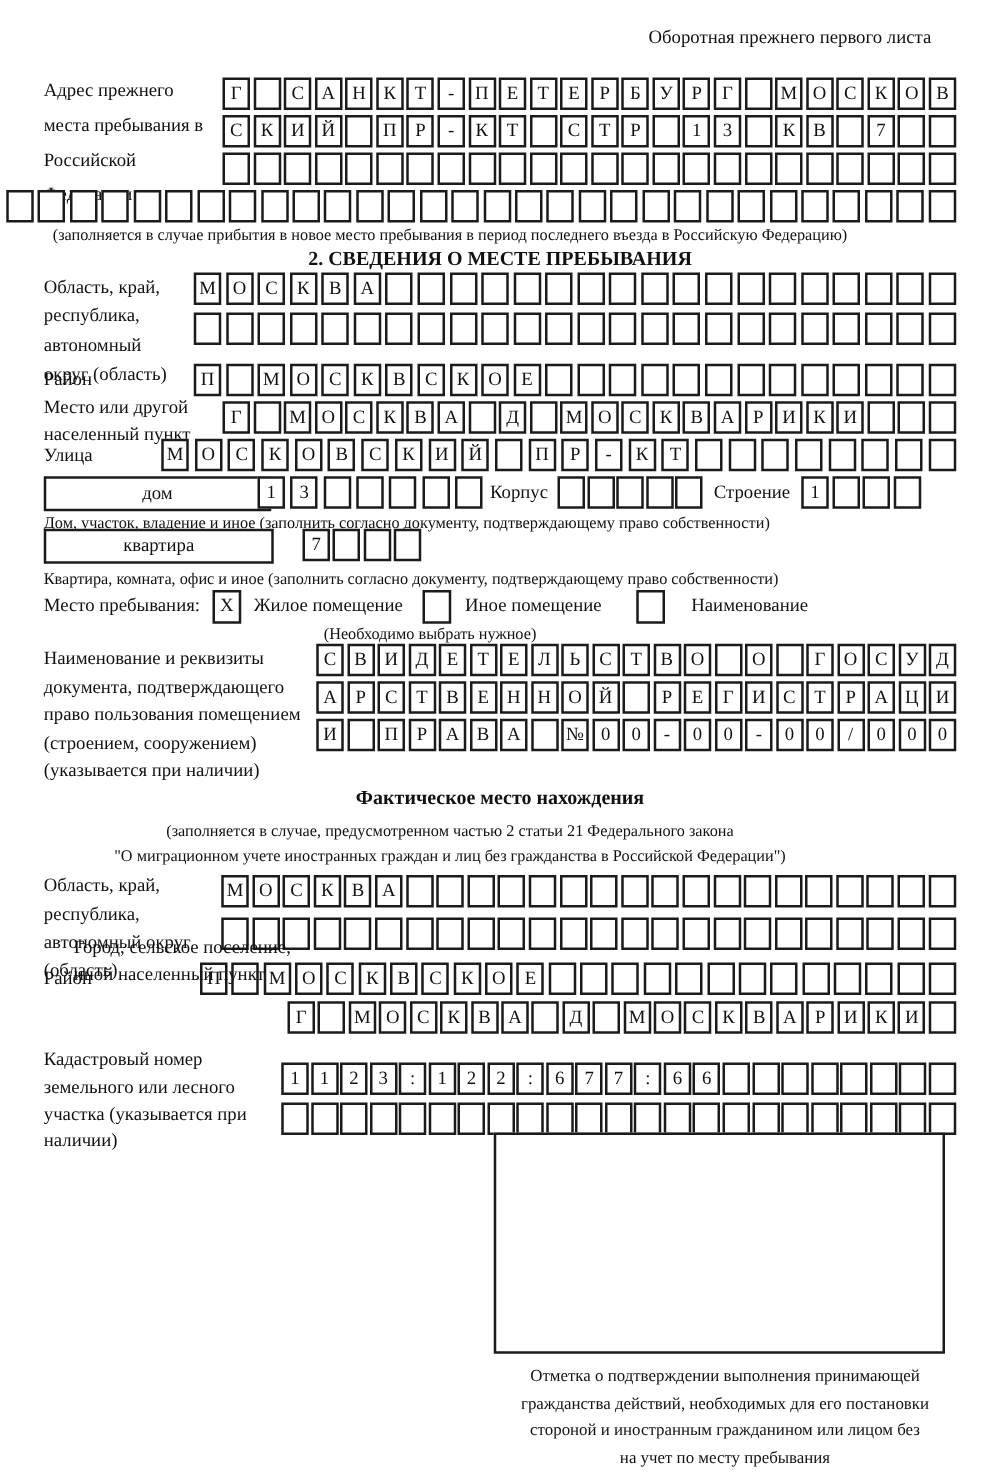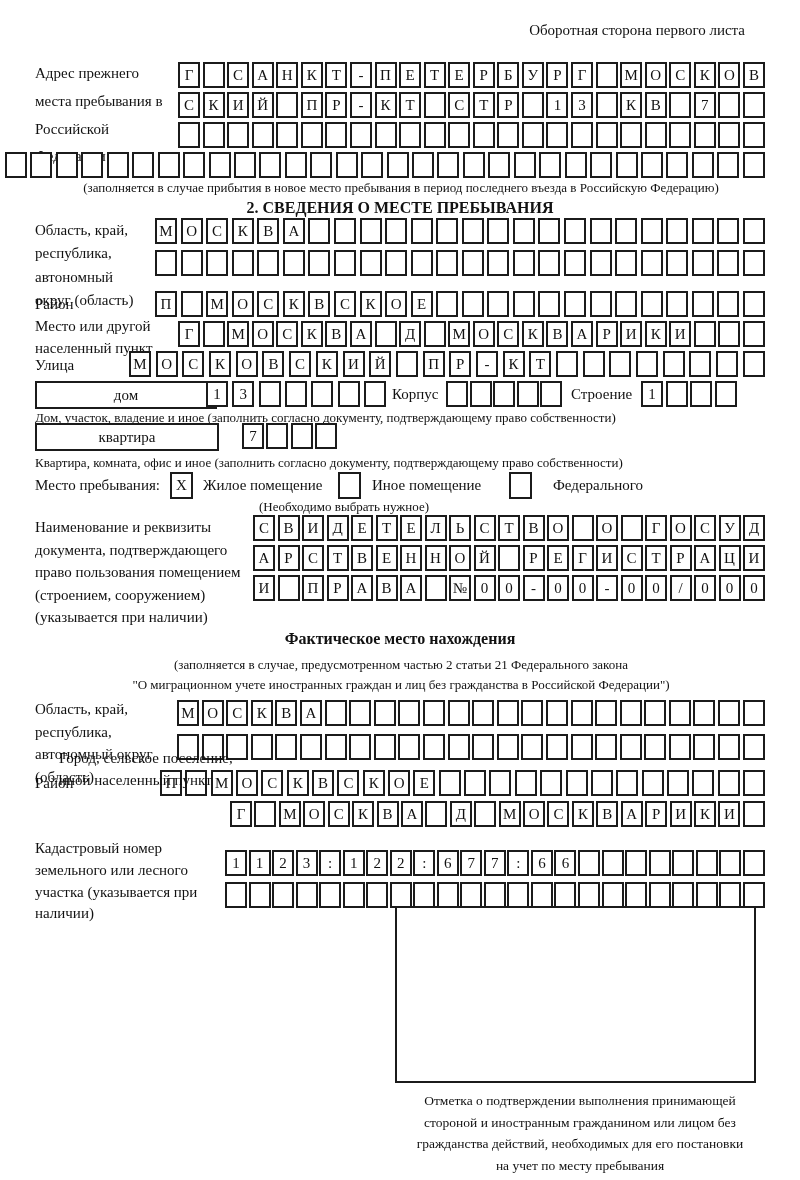--- a/index.html
+++ b/index.html
@@ -3,21 +3,21 @@
 <meta charset="utf-8">
 <style>
   html,body{margin:0;padding:0;background:#e8e8e8;}
   .page{
     position:relative;width:800px;height:1180px;margin:0 auto;background:#ffffff;
     font-family:"Liberation Serif","DejaVu Serif",serif;color:#111;overflow:hidden;
   }
   .corner{position:absolute;top:22px;right:55px;font-size:15px;}
   .lbl{position:absolute;font-size:15px;line-height:1.5;}
   .note{position:absolute;font-size:13px;}
-  .center{left:0;width:720px;text-align:center;margin-left:41px;}
+  .center{left:0;width:720px;text-align:center;}
   .hd{position:absolute;left:0;width:800px;text-align:center;font-weight:bold;font-size:16px;}
   .boxrow{position:absolute;display:flex;justify-content:space-between;height:27px;}
   .cbox{
     flex:0 0 auto;width:22px;height:26px;box-sizing:border-box;border:2px solid #1b1b1b;
     display:flex;align-items:center;justify-content:center;
     font-size:15px;font-family:"Liberation Serif",serif;background:#fff;
   }
   .fieldbox{
     position:absolute;height:28px;box-sizing:border-box;border:2px solid #1b1b1b;background:#fff;
     display:flex;align-items:center;justify-content:center;font-size:15px;
@@ -30,21 +30,21 @@
   .stamp{position:absolute;border:2px solid #1b1b1b;background:#fff;box-sizing:border-box;}
   .caption{position:absolute;font-size:13.5px;line-height:1.6;text-align:center;}
   .caption span{display:block;}
   .fnote span{display:block;line-height:1.55;}
 </style>
 </head>
 <body>
 
 <div class="page">
 
-  <div class="corner">Оборотная сторона первого листа</div>
+  <div class="corner">Оборотная прежнего первого листа</div>
 
   <div class="lbl" style="left:35px;top:60px;width:130px;line-height:1.85;">Адрес прежнего места пребывания в Российской Федерации</div>
   <div class="boxrow" style="left:178px;top:62px;width:587px;">
       <span class="cbox">Г</span>
       <span class="cbox"></span>
       <span class="cbox">С</span>
       <span class="cbox">А</span>
       <span class="cbox">Н</span>
       <span class="cbox">К</span>
       <span class="cbox">Т</span>
@@ -327,21 +327,21 @@
       <span class="cbox"></span>
     </div>
   <div class="note" style="left:35px;top:455px;">Квартира, комната, офис и иное (заполнить согласно документу, подтверждающему право собственности)</div>
 
   <div class="inline-lbl" style="left:35px;top:477px;">Место пребывания:</div>
   <div class="chk" style="left:170px;top:472px;">X</div>
   <div class="inline-lbl" style="left:203px;top:477px;">Жилое помещение</div>
   <div class="chk" style="left:338px;top:472px;"></div>
   <div class="inline-lbl" style="left:372px;top:477px;">Иное помещение</div>
   <div class="chk" style="left:509px;top:472px;"></div>
-  <div class="inline-lbl" style="left:553px;top:477px;">Федерального</div>
+  <div class="inline-lbl" style="left:553px;top:477px;">Наименование</div>
   <div class="note" style="left:243px;top:499px;margin-left:16px;">(Необходимо выбрать нужное)</div>
 
   <div class="lbl" style="left:35px;top:516px;width:206px;line-height:1.5;">Наименование и реквизиты документа, подтверждающего право пользования помещением (строением, сооружением) (указывается при наличии)</div>
   <div class="boxrow" style="left:253px;top:515px;width:512px;">
       <span class="cbox">С</span>
       <span class="cbox">В</span>
       <span class="cbox">И</span>
       <span class="cbox">Д</span>
       <span class="cbox">Е</span>
       <span class="cbox">Т</span>
@@ -570,18 +570,18 @@
       <span class="cbox"></span>
       <span class="cbox"></span>
       <span class="cbox"></span>
       <span class="cbox"></span>
       <span class="cbox"></span>
     </div>
 
   <div class="stamp" style="left:395px;top:906px;width:361px;height:177px;"></div>
   <div class="caption" style="left:365px;top:1090px;width:430px;">
     <span>Отметка о подтверждении выполнения принимающей</span>
+    <span>гражданства действий, необходимых для его постановки</span>
     <span>стороной и иностранным гражданином или лицом без</span>
-    <span>гражданства действий, необходимых для его постановки</span>
     <span>на учет по месту пребывания</span>
   </div>
 
 </div>
 
 </body></html>

